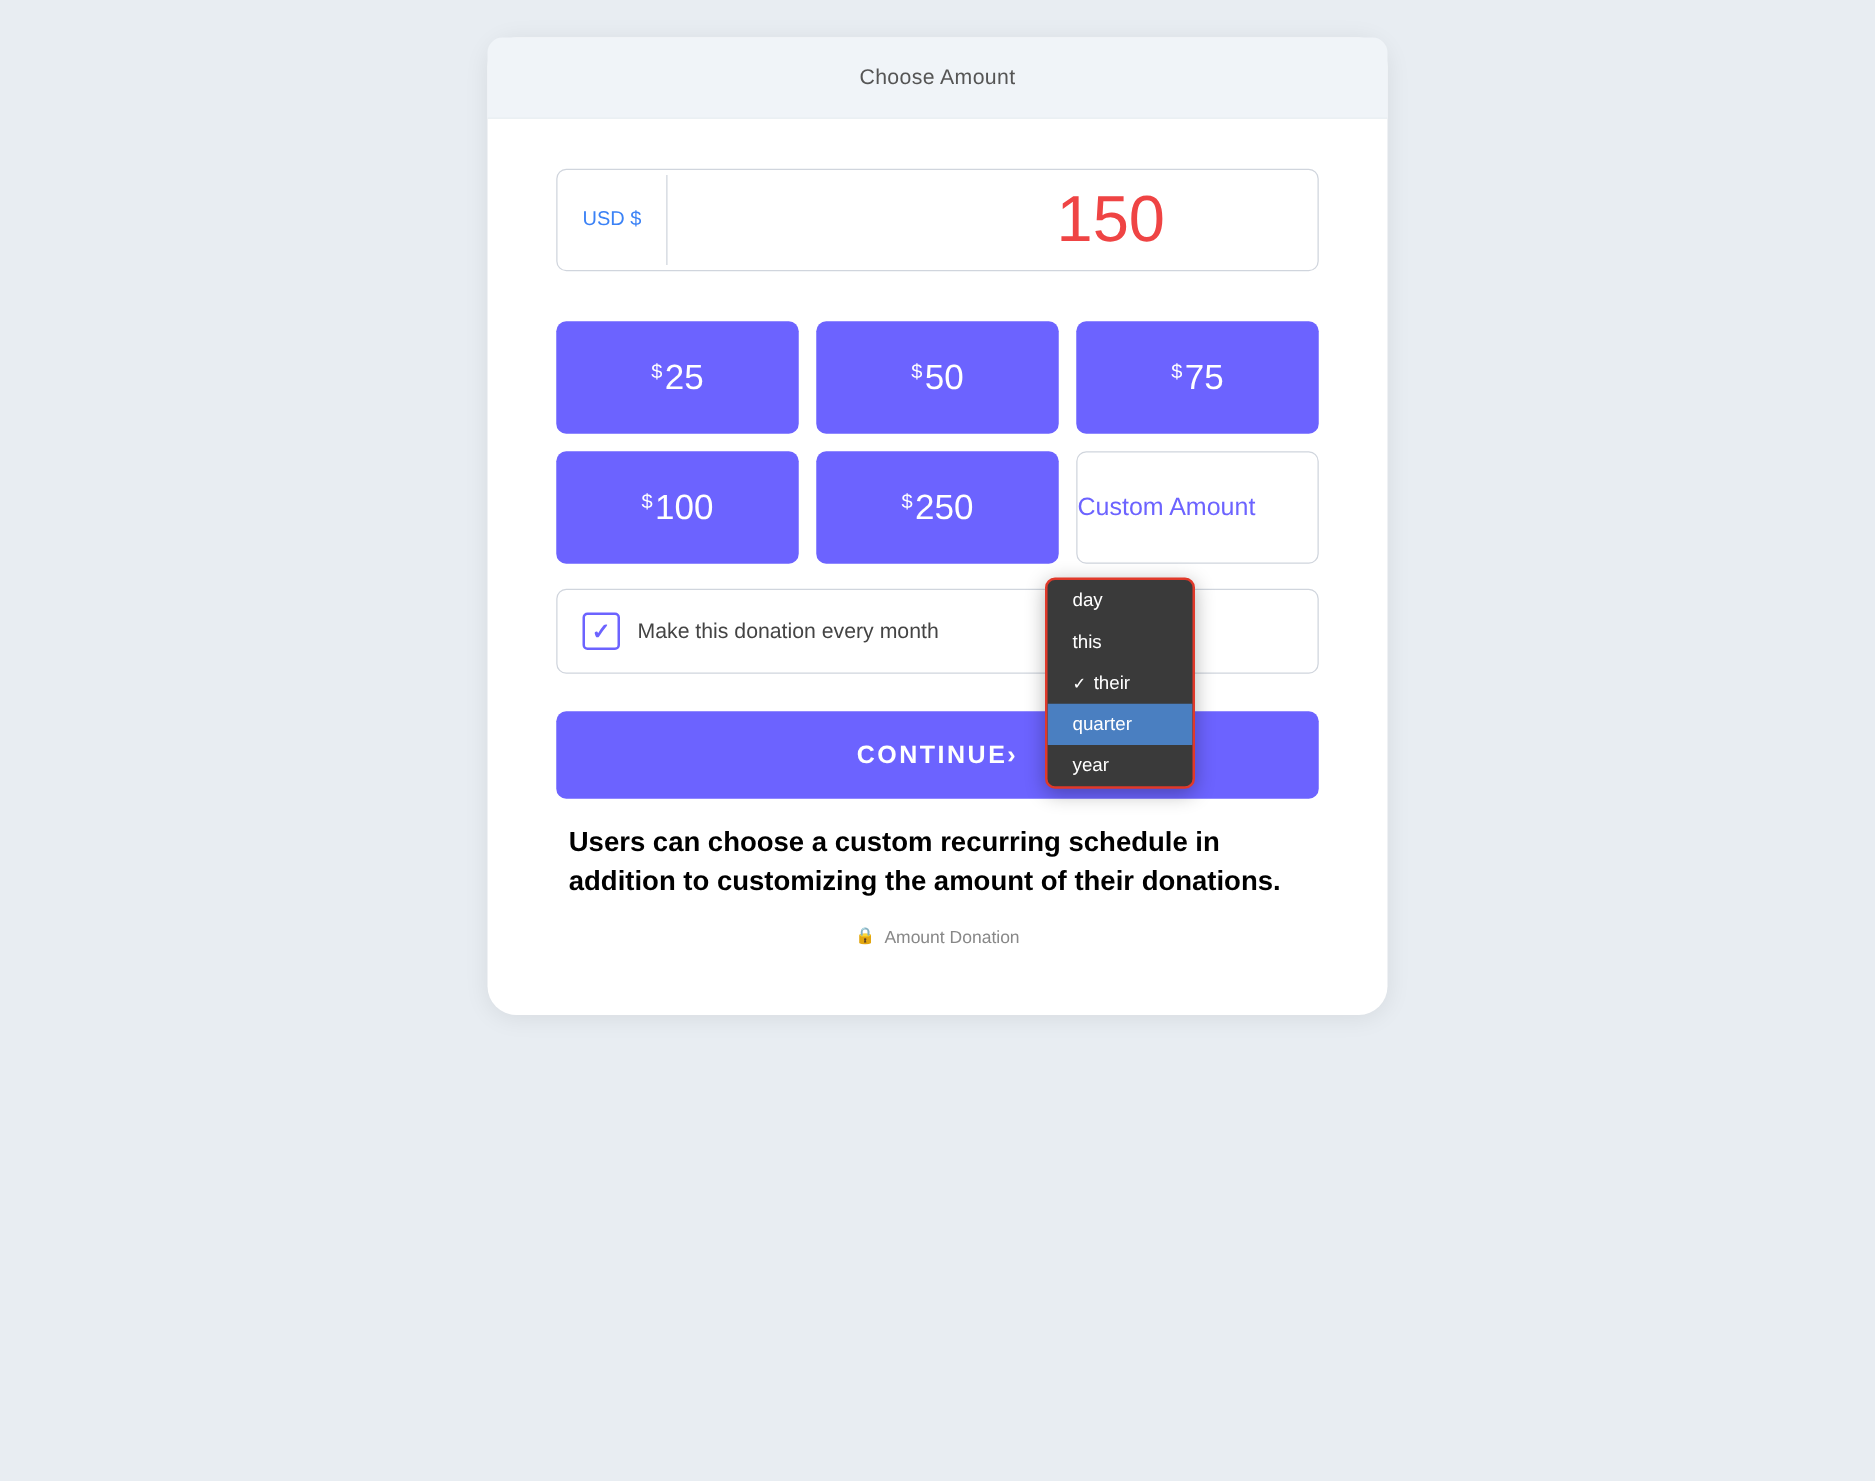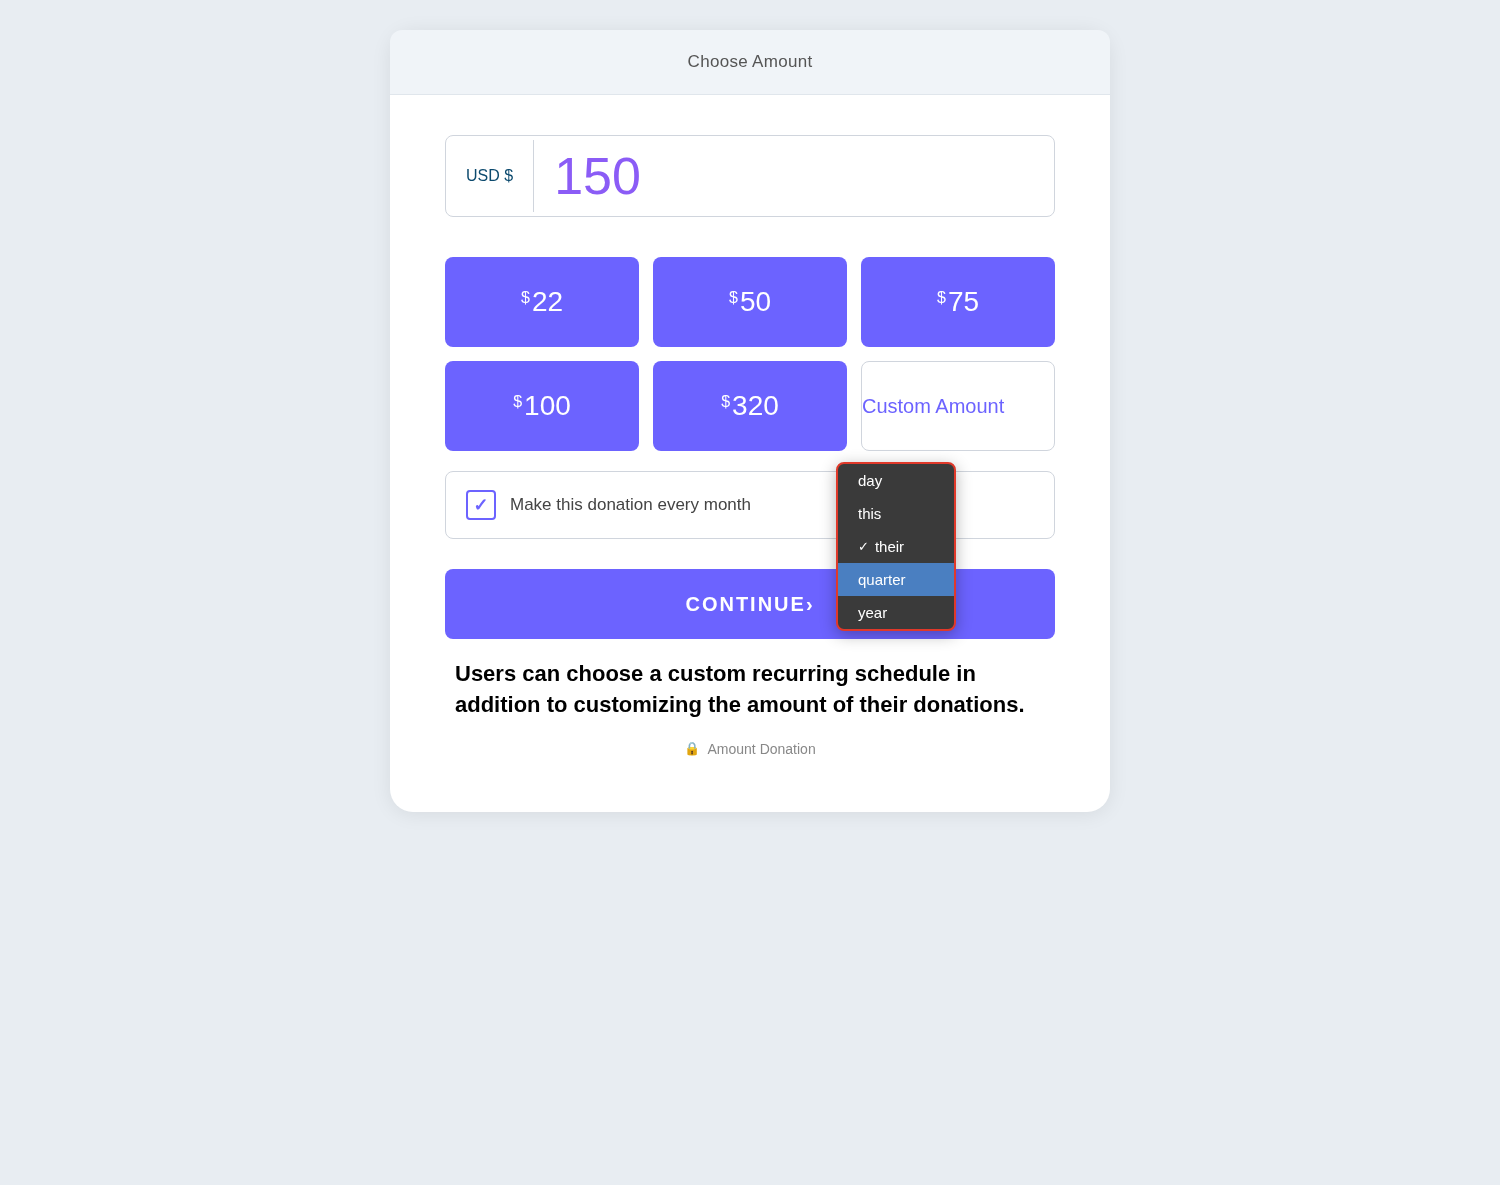--- a/index.html
+++ b/index.html
@@ -40,35 +40,36 @@
       display: flex;
       align-items: center;
       border: 1.5px solid #d0d5dd;
       border-radius: 8px;
       overflow: hidden;
       margin-bottom: 40px;
     }
     .currency-label {
       padding: 0 20px;
       font-size: 16px;
-      color: #0c4a6e;
+      color: #3b82f6;
       border-right: 1.5px solid #d0d5dd;
       height: 72px;
       display: flex;
       align-items: center;
       white-space: nowrap;
     }
     .amount-input {
       flex: 1;
       border: none;
       outline: none;
       font-size: 52px;
       font-weight: 300;
-      color: #8b5cf6;
+      color: #ef4444;
       padding: 10px 20px;
+      text-align: center;
       background: transparent;
     }
     .preset-grid {
       display: grid;
       grid-template-columns: repeat(3, 1fr);
       gap: 14px;
       margin-bottom: 20px;
     }
     .preset-btn {
       background: #6c63ff;
@@ -218,37 +219,37 @@
   <div class="card-body">
 
     <div class="amount-input-row">
       <span class="currency-label">USD $</span>
       <input class="amount-input" type="text" value="150" placeholder="0" style="">
     </div>
 
     <div class="preset-grid">
       <button class="preset-btn">
         <sup>$</sup>
-        <span>22</span>
+        <span>25</span>
       </button>
       <button class="preset-btn">
         <sup>$</sup>
         <span>50</span>
       </button>
       <button class="preset-btn">
         <sup>$</sup>
         <span>75</span>
       </button>
       <button class="preset-btn">
         <sup>$</sup>
         <span>100</span>
       </button>
       <button class="preset-btn">
         <sup>$</sup>
-        <span>320</span>
+        <span>250</span>
       </button>
       <button class="custom-btn">
         <span>Custom Amount</span>
       </button>
     </div>
 
     <div class="recurring-row">
       <div class="checkbox-wrapper checked">
         <span class="checkmark">✓</span>
       </div>

